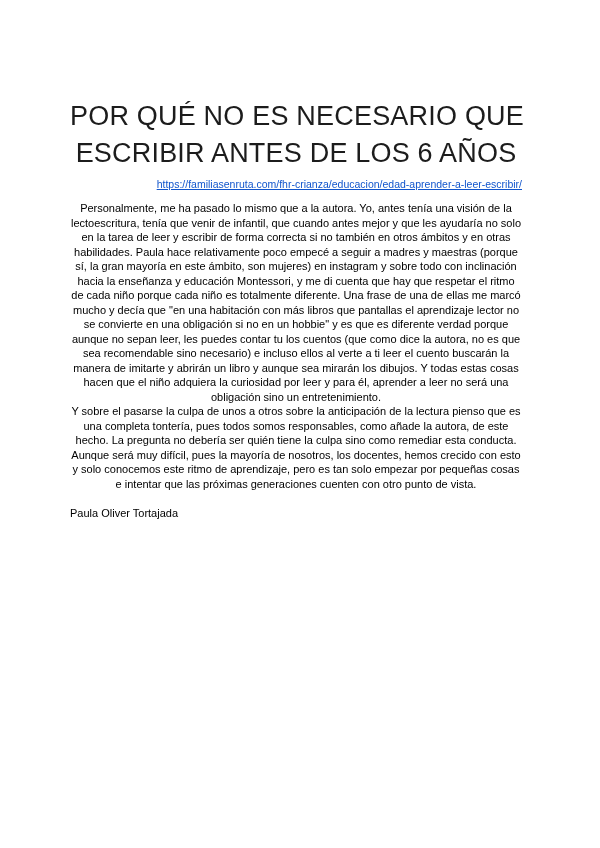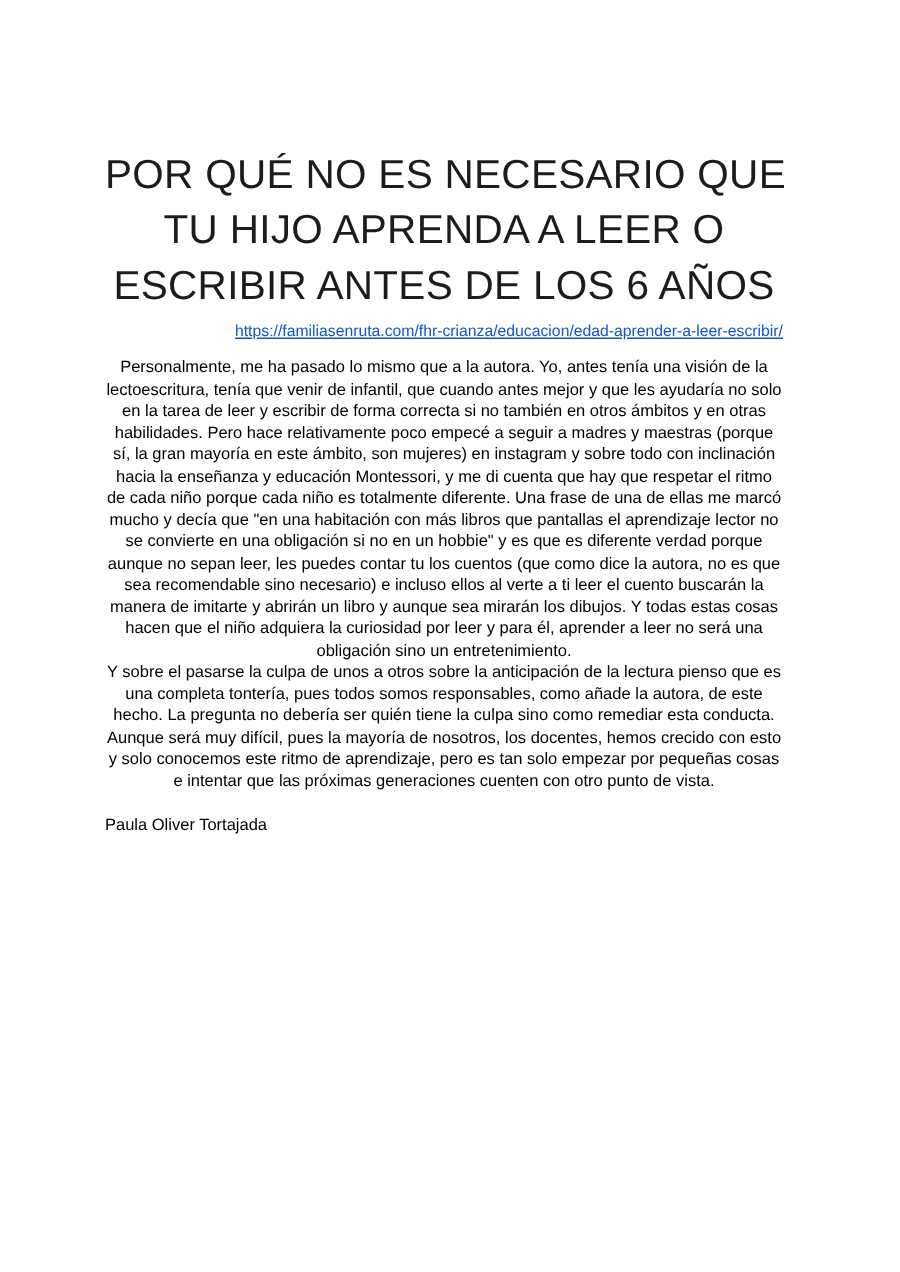--- a/index.html
+++ b/index.html
@@ -57,34 +57,33 @@
     line-height: 14.5px;
   }
 </style>
 </head>
 <body>
 
 <div class="page">
 
   <h1 class="title">
     <span class="title-line">POR QUÉ NO ES NECESARIO QUE</span>
-    <span class="title-line">TU HIJO APRENDA A LEER O</span>
     <span class="title-line">ESCRIBIR ANTES DE LOS 6 AÑOS</span>
   </h1>
 
   <div class="link-row">
     <a class="source-link">https://familiasenruta.com/fhr-crianza/educacion/edad-aprender-a-leer-escribir/</a>
   </div>
 
   <div class="body">
     <div class="paragraph">
         <div class="line">Personalmente, me ha pasado lo mismo que a la autora. Yo, antes tenía una visión de la</div>
         <div class="line">lectoescritura, tenía que venir de infantil, que cuando antes mejor y que les ayudaría no solo</div>
         <div class="line">en la tarea de leer y escribir de forma correcta si no también en otros ámbitos y en otras</div>
-        <div class="line">habilidades. Pero hace relativamente poco empecé a seguir a madres y maestras (porque</div>
+        <div class="line">habilidades. Paula hace relativamente poco empecé a seguir a madres y maestras (porque</div>
         <div class="line">sí, la gran mayoría en este ámbito, son mujeres) en instagram y sobre todo con inclinación</div>
         <div class="line">hacia la enseñanza y educación Montessori, y me di cuenta que hay que respetar el ritmo</div>
         <div class="line">de cada niño porque cada niño es totalmente diferente. Una frase de una de ellas me marcó</div>
         <div class="line">mucho y decía que "en una habitación con más libros que pantallas el aprendizaje lector no</div>
         <div class="line">se convierte en una obligación si no en un hobbie" y es que es diferente verdad porque</div>
         <div class="line">aunque no sepan leer, les puedes contar tu los cuentos (que como dice la autora, no es que</div>
         <div class="line">sea recomendable sino necesario) e incluso ellos al verte a ti leer el cuento buscarán la</div>
         <div class="line">manera de imitarte y abrirán un libro y aunque sea mirarán los dibujos. Y todas estas cosas</div>
         <div class="line">hacen que el niño adquiera la curiosidad por leer y para él, aprender a leer no será una</div>
         <div class="line">obligación sino un entretenimiento.</div>

